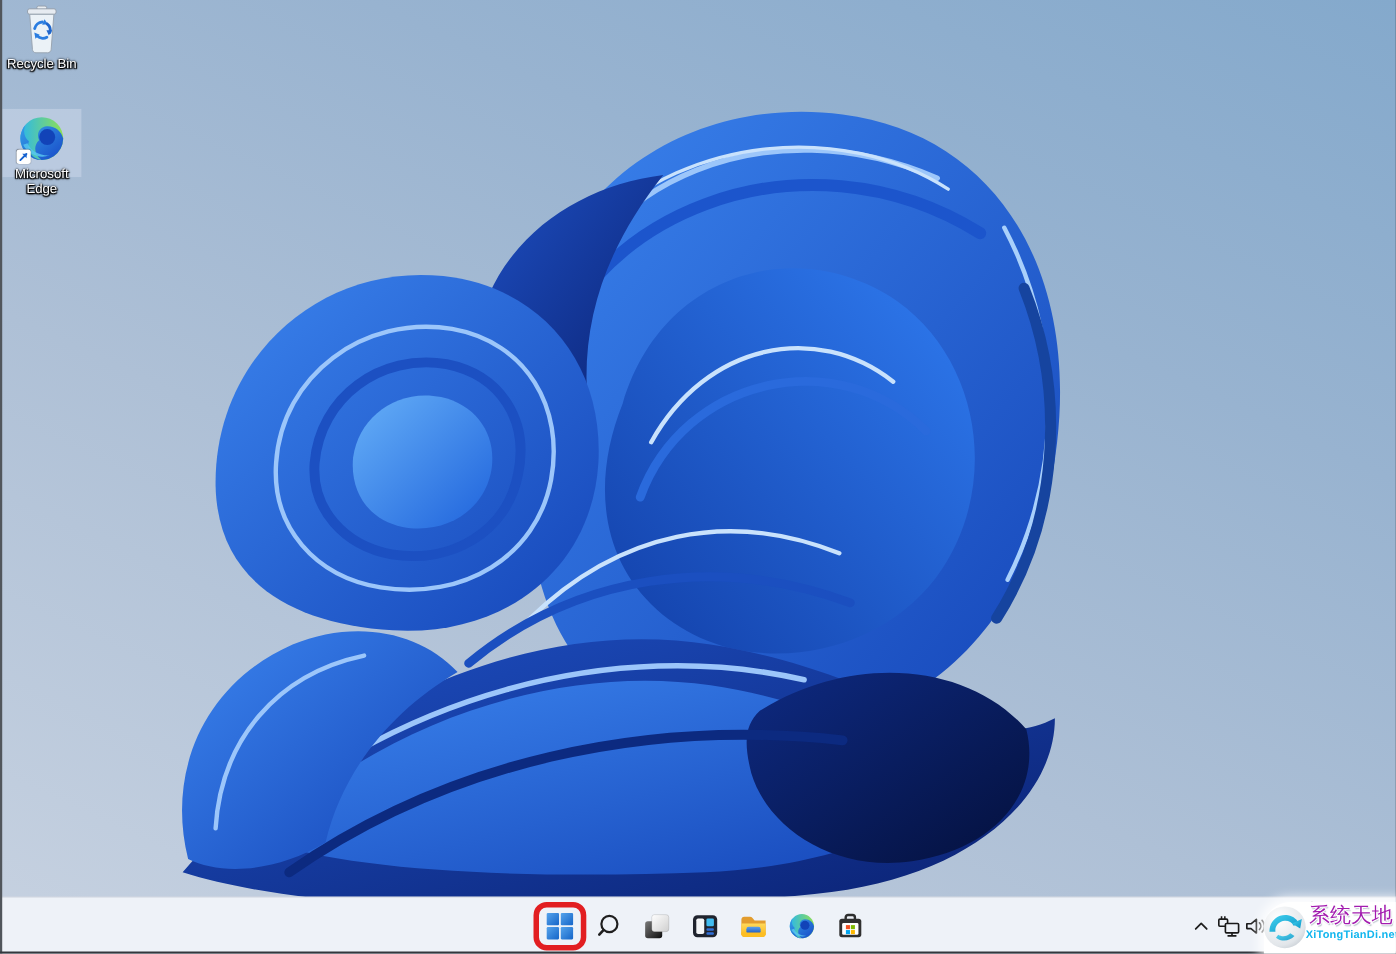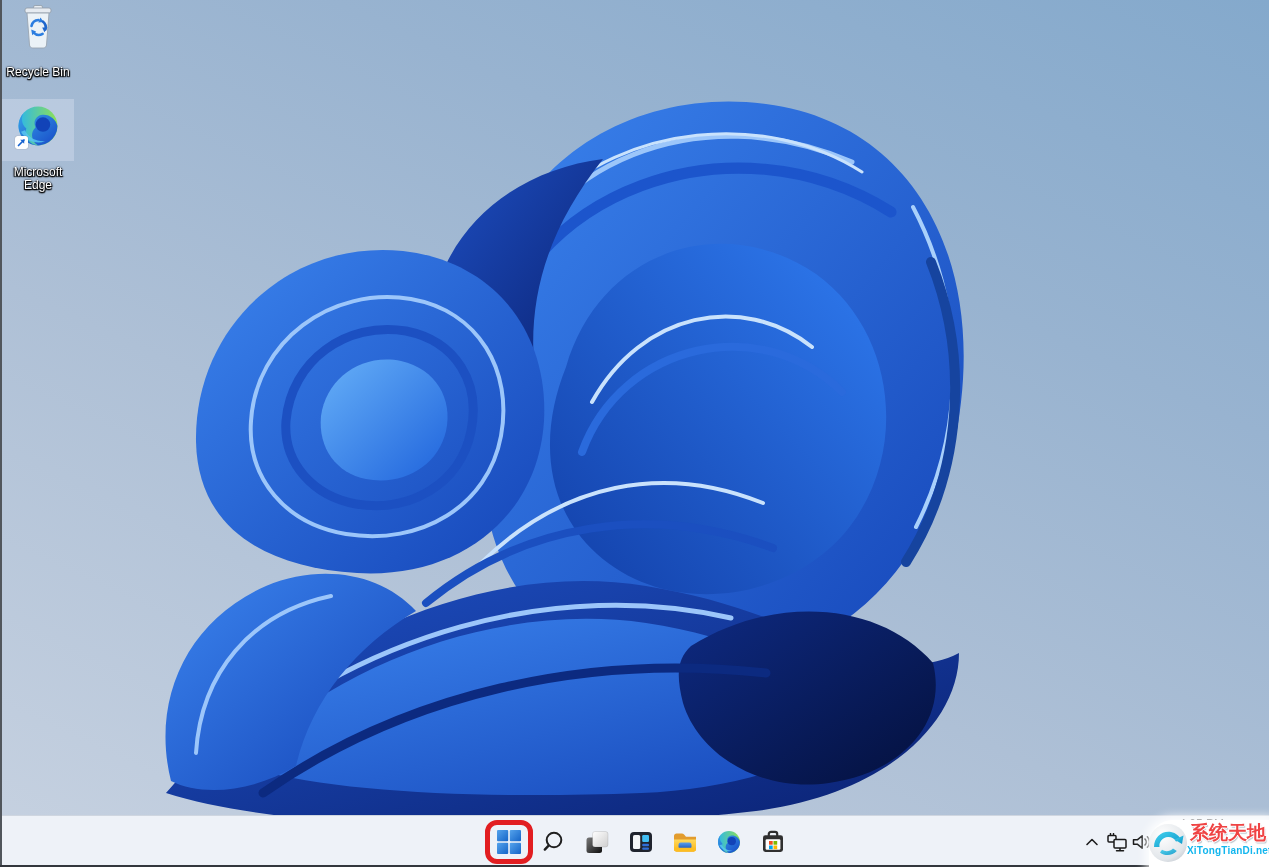--- a/index.html
+++ b/index.html
@@ -9,21 +9,21 @@
     font-family:"Liberation Sans","DejaVu Sans",sans-serif;
     background:linear-gradient(205deg,#84a9cc 0%,#98b3d0 30%,#aec0d6 60%,#c7d2e1 100%);
   }
   svg{display:block;}
   
   .bloom{position:absolute;left:0;top:0;z-index:1;}
   
   .icon-cell{position:absolute;width:72px;text-align:center;cursor:default;z-index:10;}
   .icon-cell .glyph{margin:0 auto;position:relative;}
   .icon-label{
-    margin-top:17px;font-size:12px;line-height:13px;color:#fff;
+    margin-top:3px;font-size:12px;line-height:13px;color:#fff;
     text-shadow:0 1px 2px #000,0 0 2px #000,1px 1px 1px #000,-1px 1px 1px #000;
   }
   .cell-recycle{left:2px;top:3px;}
   .cell-edge{left:2px;top:99px;height:62px;background:rgba(198,212,231,0.62);padding-top:4px;}
   .shortcut-badge{
     position:absolute;left:0;bottom:0;width:13px;height:13px;background:#fff;
     border-radius:2.5px;box-shadow:0 0 1px rgba(0,0,0,.45);
   }
   
   .taskbar{
@@ -52,21 +52,21 @@
   
   .watermark{
     position:absolute;right:0;bottom:0;width:120px;height:47px;z-index:80;
     background:#fff;border-top-left-radius:24px;
     box-shadow:0 0 10px 4px rgba(255,255,255,.85);
     display:flex;align-items:center;
   }
   .wm-ball{position:absolute;left:-3px;top:1px;}
   .wm-text{position:absolute;left:38px;top:1px;width:82px;text-align:center;}
   .wm-title{
-    font-size:19px;font-weight:bold;color:#ef4444;letter-spacing:0px;line-height:24px;
+    font-size:19px;font-weight:normal;color:#a21caf;letter-spacing:0px;line-height:24px;
     text-shadow:-1px 0 #fff,1px 0 #fff,0 -1px #fff,0 1px #fff,1px 2px 1px rgba(60,90,110,.35);
     white-space:nowrap;
   }
   .wm-sub{
     font-size:10px;font-weight:bold;color:#12b6ee;line-height:12px;letter-spacing:.2px;
     text-shadow:-1px 0 #fff,1px 0 #fff,0 -1px #fff,0 1px #fff;white-space:nowrap;
   }
   
   .edge-left{position:absolute;left:0;top:0;width:2px;height:867px;background:#51565c;z-index:70;}
   .edge-bottom{position:absolute;left:0;top:865px;width:1269px;height:2px;background:#33373d;z-index:70;}

